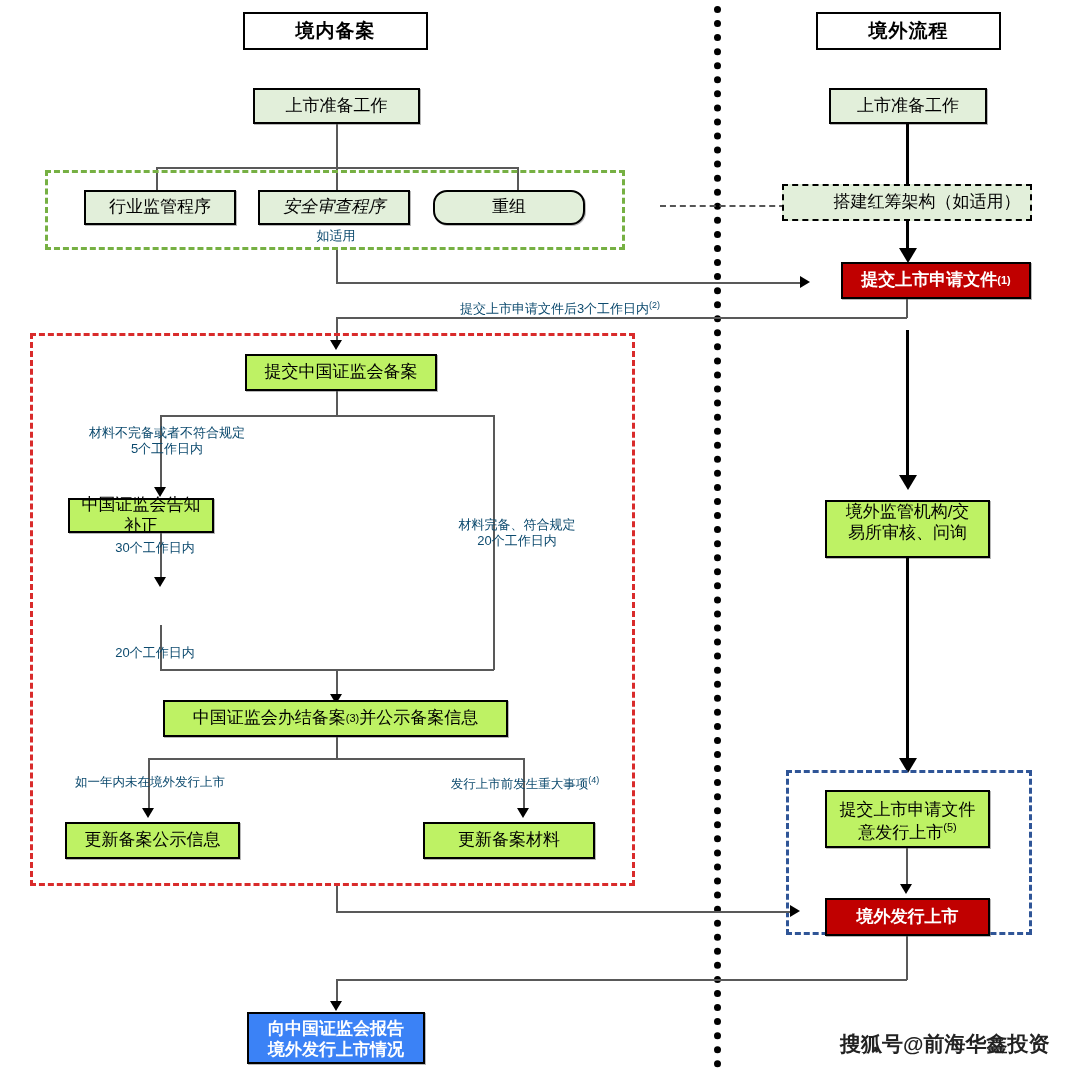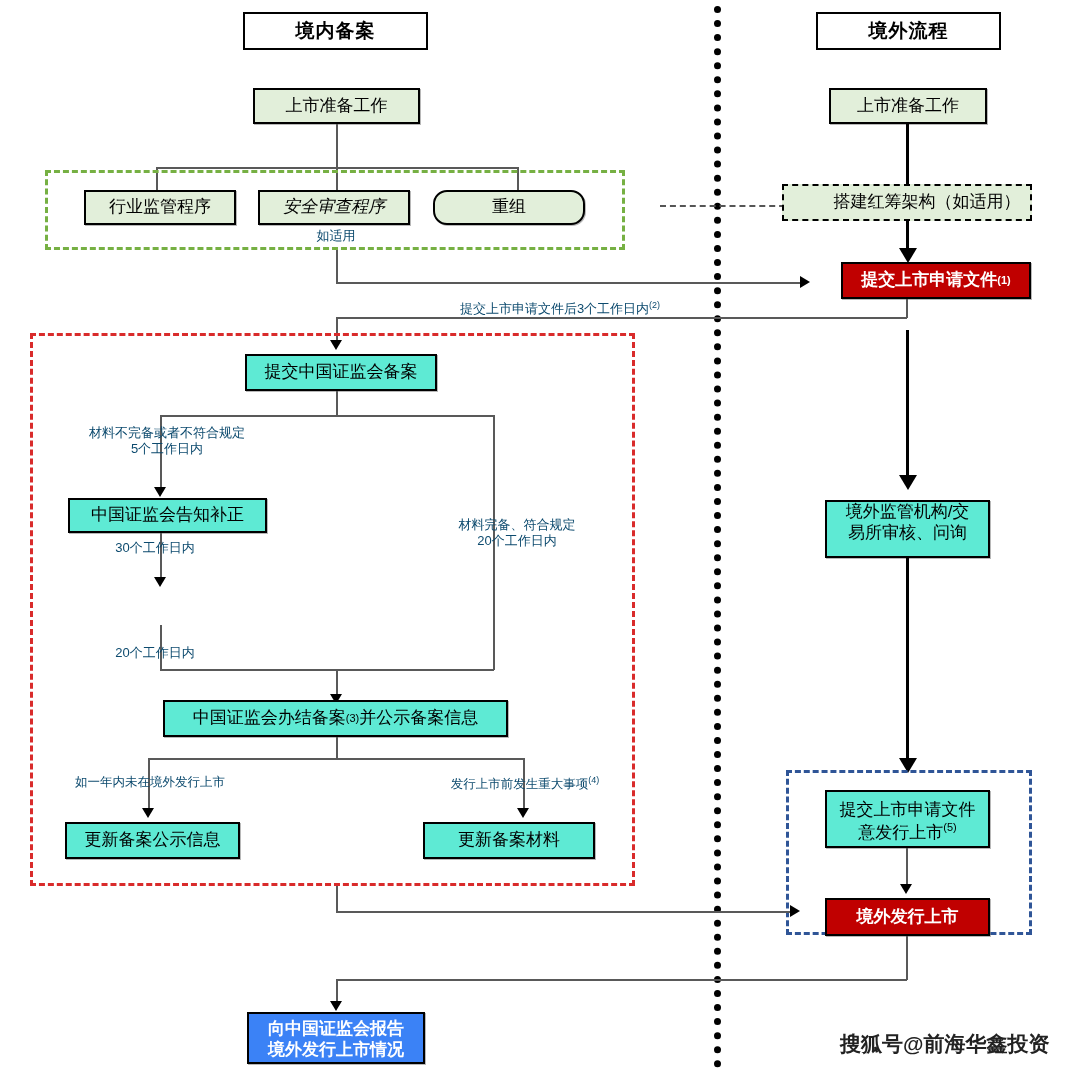--- a/index.html
+++ b/index.html
@@ -40,21 +40,21 @@
     align-items: center;
     justify-content: center;
     text-align: center;
     font-size: 17px;
     line-height: 1.22;
     color: #000000;
     padding: 2px 4px;
     box-shadow: 1px 1px 0 rgba(0,0,0,0.28);
   }
   .node.green  { background: #e2efda; }
-  .node.yellow { background: #5eead4; }
+  .node.yellow { background: #bef264; }
   .node.red    { background: #c00000; color: #ffffff; font-weight: bold; }
   .node.blue   { background: #3b82f6; color: #ffffff; font-weight: bold; }
   .node.dashed-green {
     background: #e2efda;
     border: 2px dashed #000000;
     box-shadow: none;
     padding-left: 44px;
   }
   .node sup { font-size: 11px; vertical-align: super; }
 
@@ -186,21 +186,21 @@
   <div class="abs hline" style="left:160px; top:415px; width:333px;"></div>
 
   <div class="abs vline" style="left:160px; top:415px; height:74px;"></div>
   <div class="abs arrow-down" style="left:154px; top:487px;"></div>
 
   <div class="abs elabel" style="left:72px; top:425px; width:190px; text-align:center;">
     <span>材料不完备或者不符合规定</span><br>
     <span>5个工作日内</span>
   </div>
 
-  <div class="abs node yellow" style="left:68px; top:498px; width:199px; height:35px;">中国证监会告知补正</div>
+  <div class="abs node yellow" style="left:68px; top:498px; width:146px; height:35px;">中国证监会告知补正</div>
 
   <div class="abs vline" style="left:160px; top:533px; height:46px;"></div>
   <div class="abs arrow-down" style="left:154px; top:577px;"></div>
 
   <div class="abs elabel" style="left:85px; top:540px; width:140px; text-align:center;">30个工作日内</div>
 
 
   <div class="abs vline" style="left:160px; top:625px; height:46px;"></div>
   <div class="abs hline" style="left:160px; top:669px; width:334px;"></div>
 

